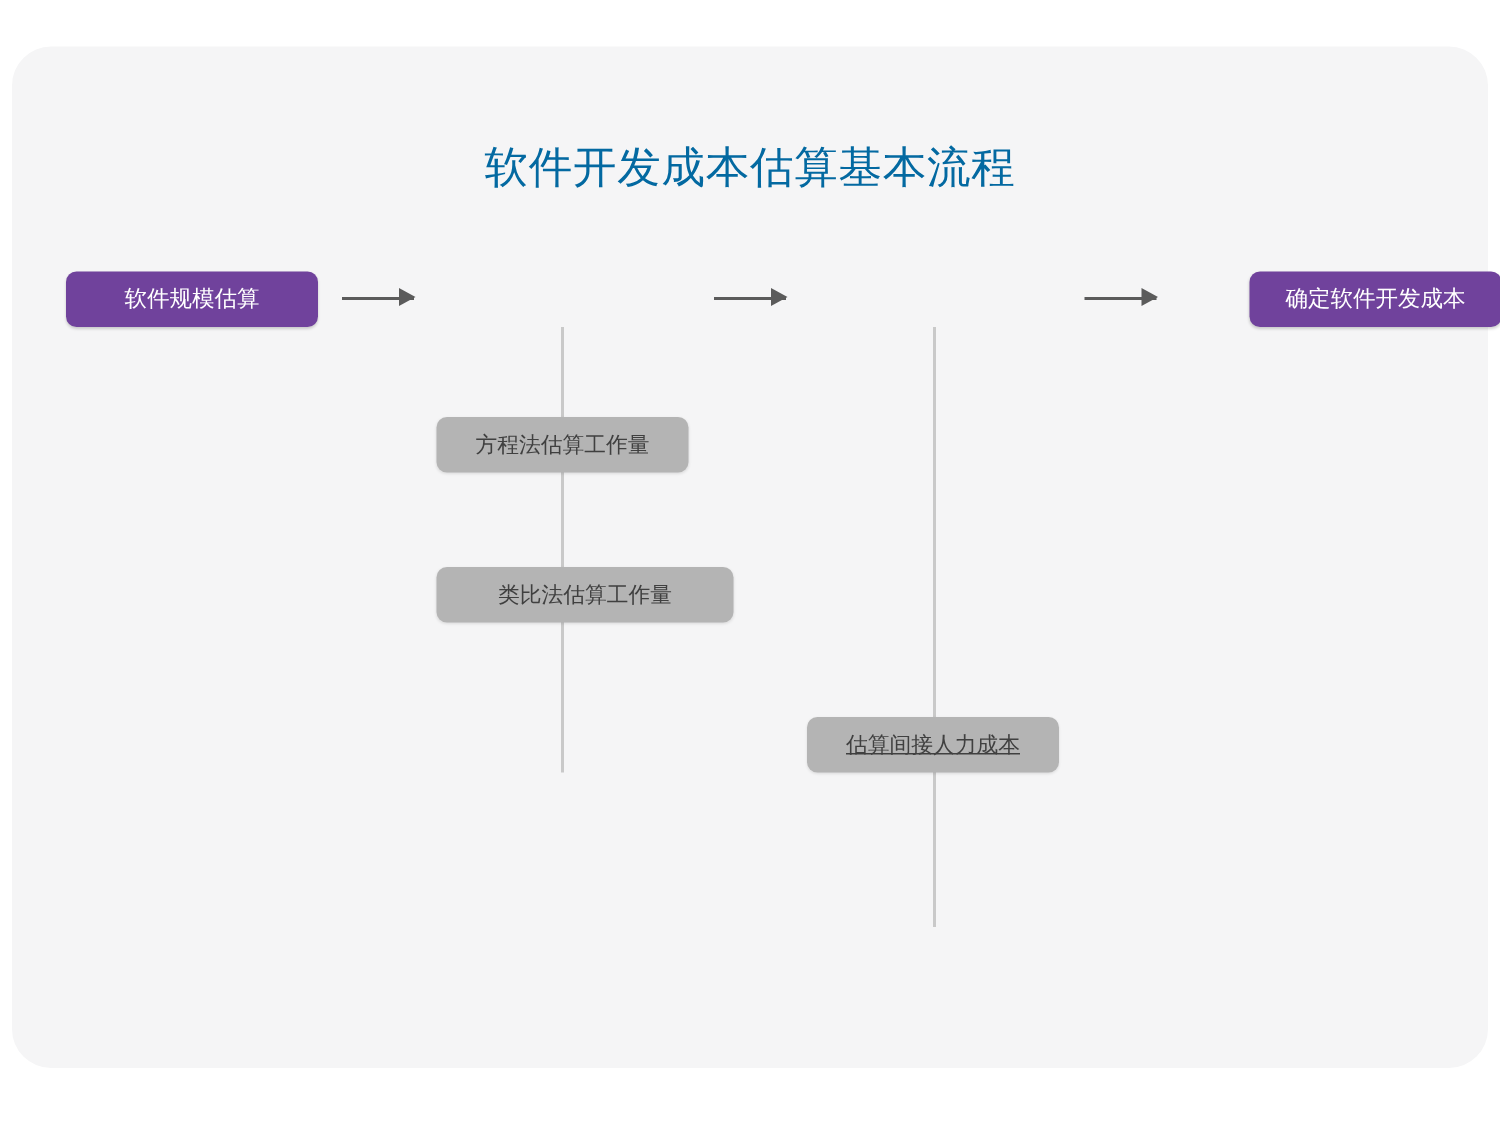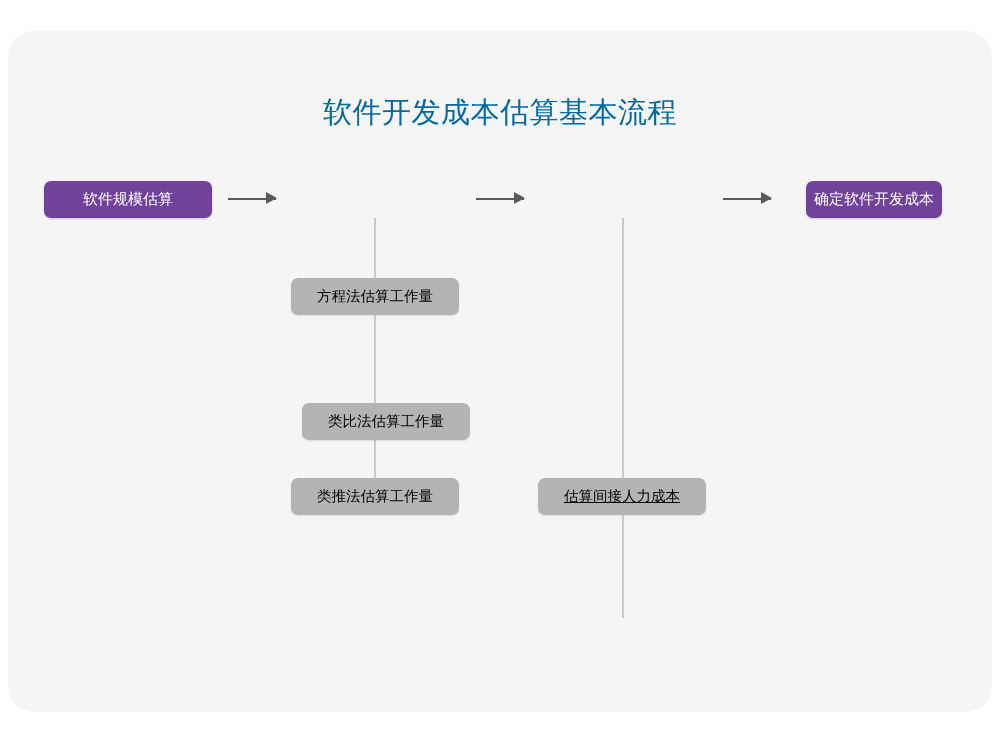--- a/index.html
+++ b/index.html
@@ -63,21 +63,21 @@
   .node.primary {
     background: #70429c;
     color: #ffffff;
     font-size: 15px;
     height: 37px;
     box-shadow: 0 1px 2px rgba(0,0,0,0.18);
   }
 
   .node.secondary {
     background: #b4b4b4;
-    color: #000000;
+    color: #404040;
     font-size: 14.5px;
     height: 37px;
     box-shadow: 0 1px 2px rgba(0,0,0,0.10);
   }
 
   
   .arrow {
     position: absolute;
     height: 20px;
     top: 189px;
@@ -133,26 +133,25 @@
     <div class="shaft"></div>
     <div class="head"></div>
   </div>
 
 
   <div class="arrow" style="left:723px; width:48px;">
     <div class="shaft"></div>
     <div class="head"></div>
   </div>
 
-  <div class="node primary" style="left:806px; top:181px; width:136px;">确定软件开发成本</div>
+  <div class="node primary" style="left:833px; top:181px; width:168px;">确定软件开发成本</div>
 
   <div class="node secondary" style="left:291px; top:278px; width:168px;">方程法估算工作量</div>
 
-  <div class="node secondary" style="left:302px; top:378px; width:168px;margin-top:25px;">类比法估算工作量</div>
+  <div class="node secondary" style="left:291px; top:378px; width:198px;">类比法估算工作量</div>
 
-  <div class="node secondary" style="left:291px; top:478px; width:168px;">类推法估算工作量</div>
 
 
 
   <div class="node secondary" style="left:538px; top:478px; width:168px;text-decoration:underline;">估算间接人力成本</div>
 
 
 </div>
 
 </body></html>

